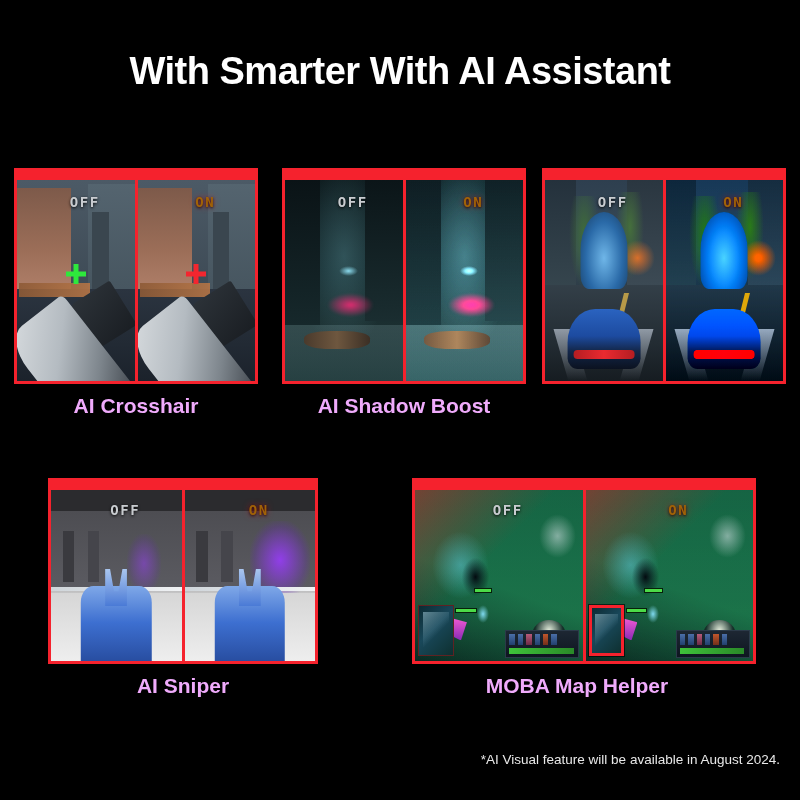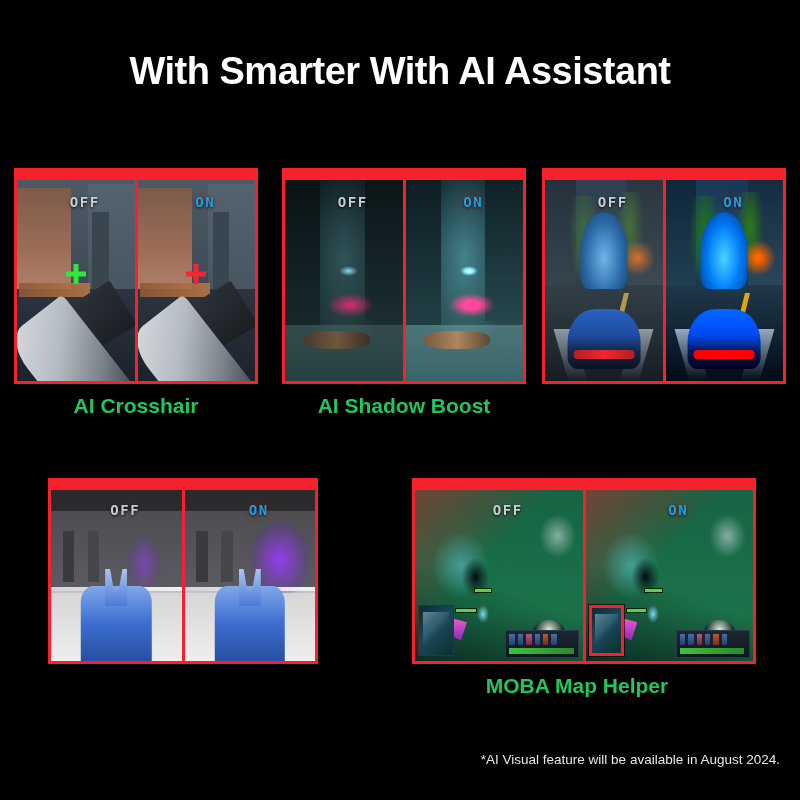--- a/index.html
+++ b/index.html
@@ -82,26 +82,26 @@
     text-align: center;
     font-family: "DejaVu Sans Mono", monospace;
     font-weight: bold;
     font-size: 14px;
     letter-spacing: 1.5px;
     z-index: 9;
     text-shadow: 0 1px 3px rgba(0,0,0,0.9);
     margin-left: 9px;
   }
   .state-off { color: #c9ccd0; }
-  .state-on  { color: #0ea5e9; text-shadow: 0 0 6px rgba(240,18,30,.55), 0 1px 3px rgba(0,0,0,.9); }
+  .state-on  { color: #a16207; text-shadow: 0 0 6px rgba(240,18,30,.55), 0 1px 3px rgba(0,0,0,.9); }
 
   
   .caption {
     position: absolute;
-    color: #22c55e;
+    color: #f0abfc;
     font-size: 21px;
     font-weight: bold;
     text-align: center;
     white-space: nowrap;
   }
 
   .footnote {
     position: absolute;
     right: 20px;
     top: 752px;
@@ -416,20 +416,21 @@
               <div class="snip-rail"></div>
             <div class="snip-gun"></div>
               <div class="snip-sight"></div>
           </div>
           <div class="state-label state-on">ON</div>
         </div>
 
       </div>
     </div>
   </div>
+  <div class="caption" style="left:48px; top:196px; width:270px;">AI Sniper</div>
 
   <div class="card" style="left:412px; top:0; width:344px; height:186px;">
     <div class="frame">
       <div class="panes">
 
         <div class="pane">
           <div class="scene">
             <div class="moba"></div>
               <div class="moba-rockL"></div>
               <div class="moba-rockR"></div>

